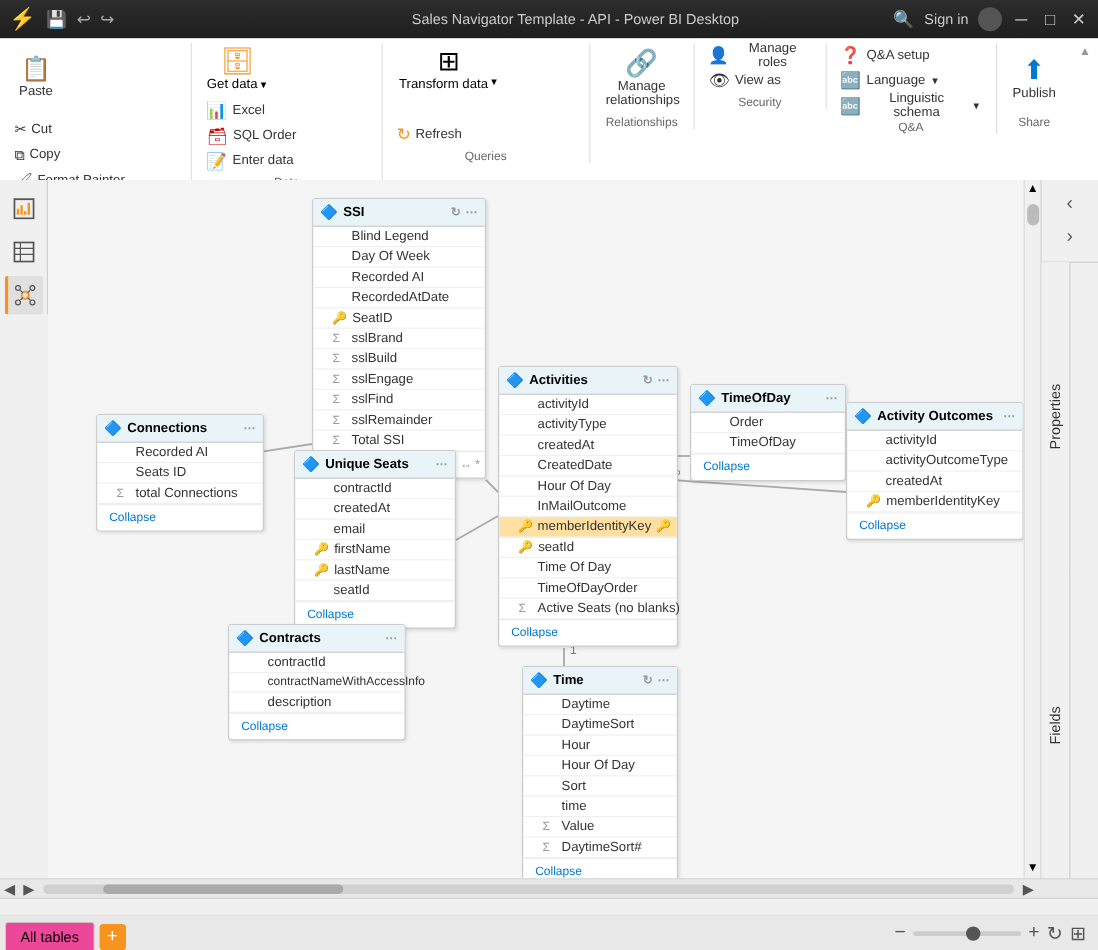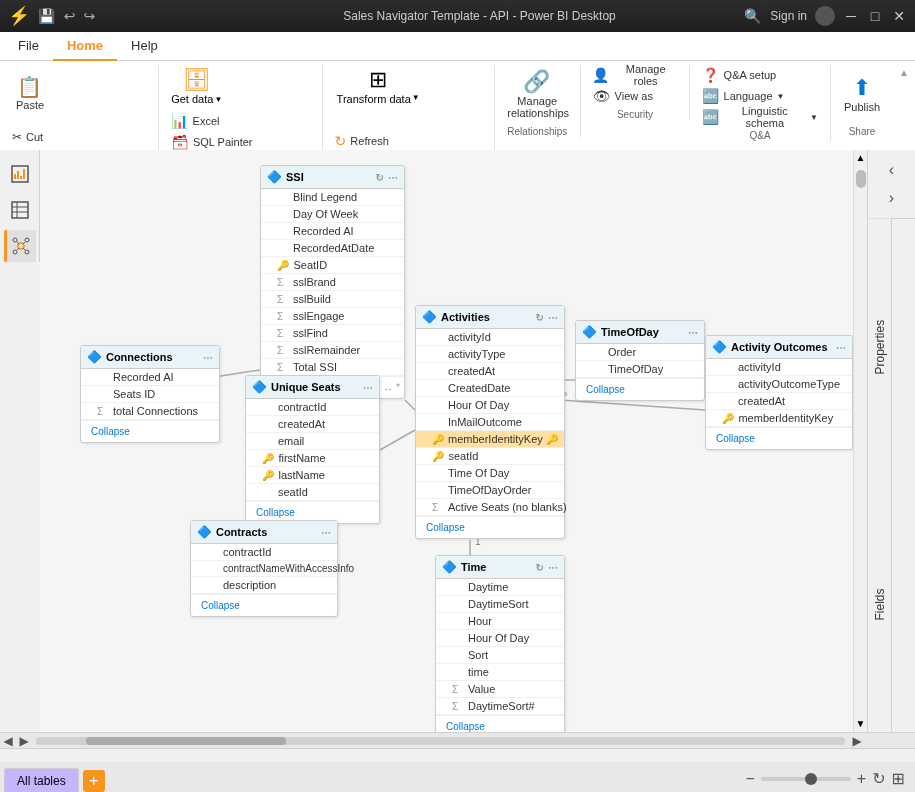--- a/index.html
+++ b/index.html
@@ -70,21 +70,21 @@
       text-orientation: mixed;
       background: #f0f0f0;
       border-left: 1px solid #d0d0d0;
       width: 24px;
       display: flex; align-items: center; justify-content: center;
       cursor: pointer; font-size: 12px; color: #333;
       padding: 16px 4px;
       transform: rotate(180deg);
     }
     .table-tab { background: #fff; border: 1px solid #ccc; padding: 3px 12px; font-size: 12px; cursor: pointer; border-radius: 3px 3px 0 0; height: 24px; display: flex; align-items: center; }
-    .table-tab.active { background: #c4b5fd; border-bottom: none; font-weight: 500; }
+    .table-tab.active { background: #ec4899; border-bottom: none; font-weight: 500; }
     .table-tab-add { width: 22px; height: 22px; background: #f7941d; color: white; border: none; border-radius: 3px; cursor: pointer; display: flex; align-items: center; justify-content: center; font-size: 16px; }
 
     
     .dm-table {
       position: absolute;
       background: white;
       border: 1px solid #ccc;
       border-radius: 3px;
       font-size: 11px;
       min-width: 130px;
@@ -131,25 +131,20 @@
     <span class="title-save-icon">🔍</span>
     <span style="color:#ccc;font-size:12px;cursor:pointer;">Sign in</span>
     <span style="width:20px;height:20px;background:#555;border-radius:50%;display:inline-block;"></span>
     <button class="title-btn">─</button>
     <button class="title-btn">□</button>
     <button class="title-btn close">✕</button>
   </div>
 </div>
 
 <div class="ribbon">
-  <div class="ribbon-tabs">
-    <div class="ribbon-tab">File</div>
-    <div class="ribbon-tab active">Home</div>
-    <div class="ribbon-tab">Help</div>
-  </div>
   <div class="ribbon-content">
 
     <div class="ribbon-group">
       <div class="ribbon-group-items">
         <button class="ribbon-btn ribbon-btn-large">
           <span class="ribbon-btn-icon">📋</span>
           <span class="ribbon-btn-label">Paste</span>
         </button>
         <div class="ribbon-group-column">
           <button class="ribbon-btn ribbon-btn-small">
@@ -178,21 +173,21 @@
             <span style="font-size:8px;">▼</span>
           </span>
         </div>
         <div class="ribbon-group-column">
           <button class="ribbon-btn ribbon-btn-small">
             <span style="font-size:14px;color:#217346;">📊</span>
             <span>Excel</span>
           </button>
           <button class="ribbon-btn ribbon-btn-small">
             <span style="font-size:14px;color:#cc0000;">🗃</span>
-            <span>SQL Painter</span>
+            <span>SQL Order</span>
           </button>
           <button class="ribbon-btn ribbon-btn-small">
             <span style="font-size:14px;">📝</span>
             <span>Enter data</span>
           </button>
         </div>
       </div>
       <span class="ribbon-group-label">Data</span>
     </div>
 

